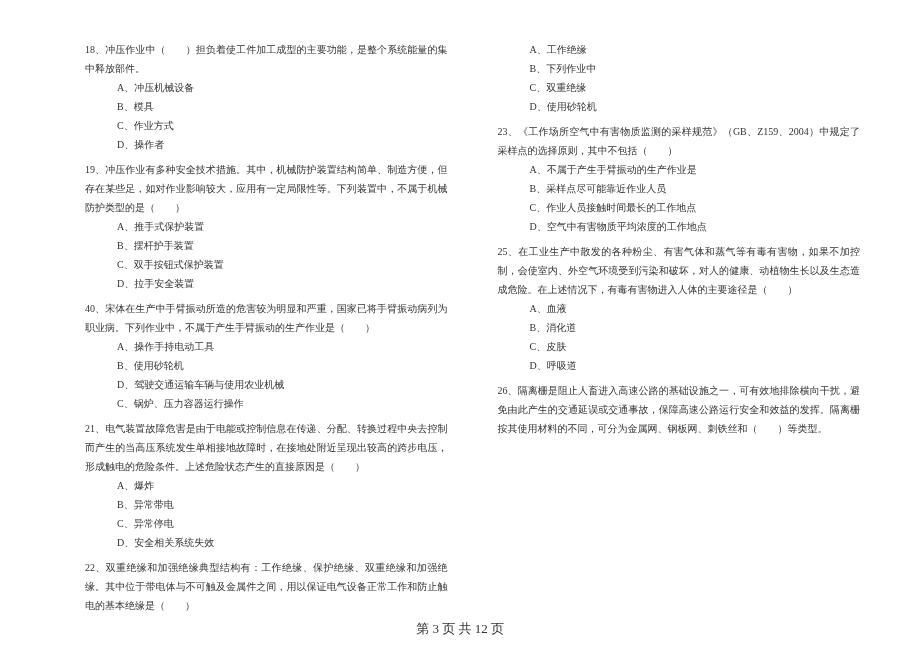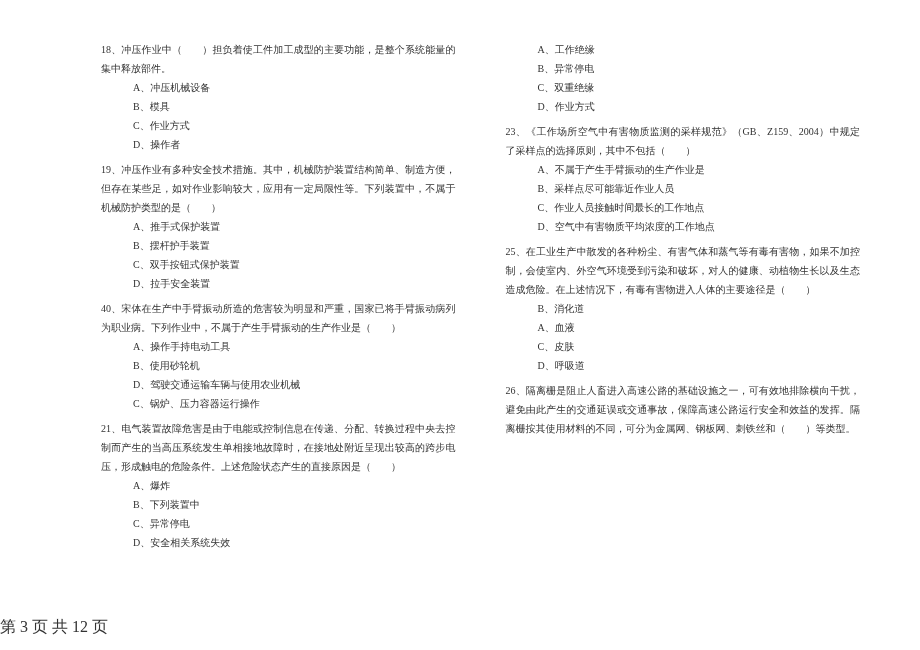--- a/index.html
+++ b/index.html
@@ -14,21 +14,20 @@
       font-family: "SimSun", "宋体", serif;
       font-size: 10px;
       color: #333;
       position: relative;
       overflow: hidden;
     }
     .page {
       display: flex;
       padding: 40px 60px 16px 85px;
       gap: 50px;
-      margin-left: 16px;
     }
     .column {
       flex: 1;
       min-width: 0;
     }
     .question-block {
       margin-bottom: 6px;
     }
     .question-text {
       line-height: 1.9;
@@ -36,21 +35,22 @@
     }
     .option {
       line-height: 1.9;
       padding-left: 32px;
     }
     .footer {
       position: absolute;
       bottom: 12px;
       left: 0;
       right: 0;
-      font-size: 16px;
+      text-align: center;
+      font-size: 13px;
       color: #333;
     }
   </style>
 </head>
 <body>
 
 <div class="page">
   <div class="column">
 
     <div class="question-block">
@@ -73,50 +73,53 @@
       <div class="question-text">40、宋体在生产中手臂振动所造的危害较为明显和严重，国家已将手臂振动病列为职业病。下列作业中，不属于产生手臂振动的生产作业是（　　）</div>
       <div class="option">A、操作手持电动工具</div>
       <div class="option">B、使用砂轮机</div>
       <div class="option">D、驾驶交通运输车辆与使用农业机械</div>
       <div class="option">C、锅炉、压力容器运行操作</div>
     </div>
 
     <div class="question-block">
       <div class="question-text">21、电气装置故障危害是由于电能或控制信息在传递、分配、转换过程中央去控制而产生的当高压系统发生单相接地故障时，在接地处附近呈现出较高的跨步电压，形成触电的危险条件。上述危险状态产生的直接原因是（　　）</div>
       <div class="option">A、爆炸</div>
-      <div class="option">B、下列装置中</div>
+      <div class="option">B、异常带电</div>
       <div class="option">C、异常停电</div>
       <div class="option">D、安全相关系统失效</div>
     </div>
 
+    <div class="question-block">
+      <div class="question-text">22、双重绝缘和加强绝缘典型结构有：工作绝缘、保护绝缘、双重绝缘和加强绝缘。其中位于带电体与不可触及金属件之间，用以保证电气设备正常工作和防止触电的基本绝缘是（　　）</div>
+    </div>
 
   </div>
 
   <div class="column">
 
     <div class="question-block">
       <div class="option">A、工作绝缘</div>
-      <div class="option">B、异常停电</div>
+      <div class="option">B、下列作业中</div>
       <div class="option">C、双重绝缘</div>
-      <div class="option">D、作业方式</div>
+      <div class="option">D、使用砂轮机</div>
     </div>
 
     <div class="question-block">
       <div class="question-text">23、《工作场所空气中有害物质监测的采样规范》（GB、Z159、2004）中规定了采样点的选择原则，其中不包括（　　）</div>
       <div class="option">A、不属于产生手臂振动的生产作业是</div>
       <div class="option">B、采样点尽可能靠近作业人员</div>
       <div class="option">C、作业人员接触时间最长的工作地点</div>
       <div class="option">D、空气中有害物质平均浓度的工作地点</div>
     </div>
 
 
     <div class="question-block">
       <div class="question-text">25、在工业生产中散发的各种粉尘、有害气体和蒸气等有毒有害物，如果不加控制，会使室内、外空气环境受到污染和破坏，对人的健康、动植物生长以及生态造成危险。在上述情况下，有毒有害物进入人体的主要途径是（　　）</div>
+      <div class="option">A、血液</div>
       <div class="option">B、消化道</div>
-      <div class="option">A、血液</div>
       <div class="option">C、皮肤</div>
       <div class="option">D、呼吸道</div>
     </div>
 
     <div class="question-block">
       <div class="question-text">26、隔离栅是阻止人畜进入高速公路的基础设施之一，可有效地排除横向干扰，避免由此产生的交通延误或交通事故，保障高速公路运行安全和效益的发挥。隔离栅按其使用材料的不同，可分为金属网、钢板网、刺铁丝和（　　）等类型。</div>
     </div>
 
   </div>
 </div>

